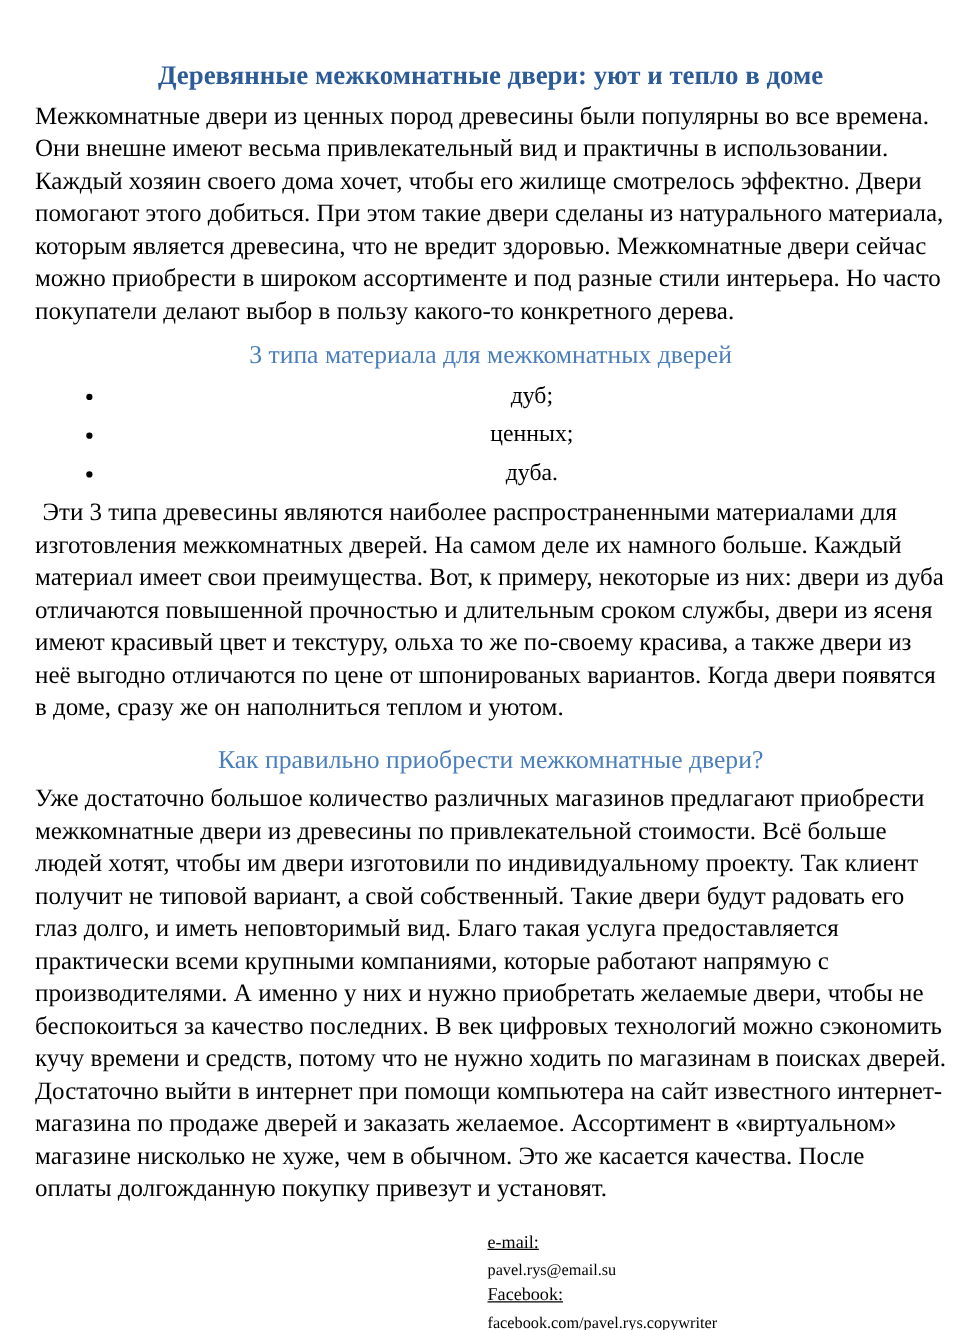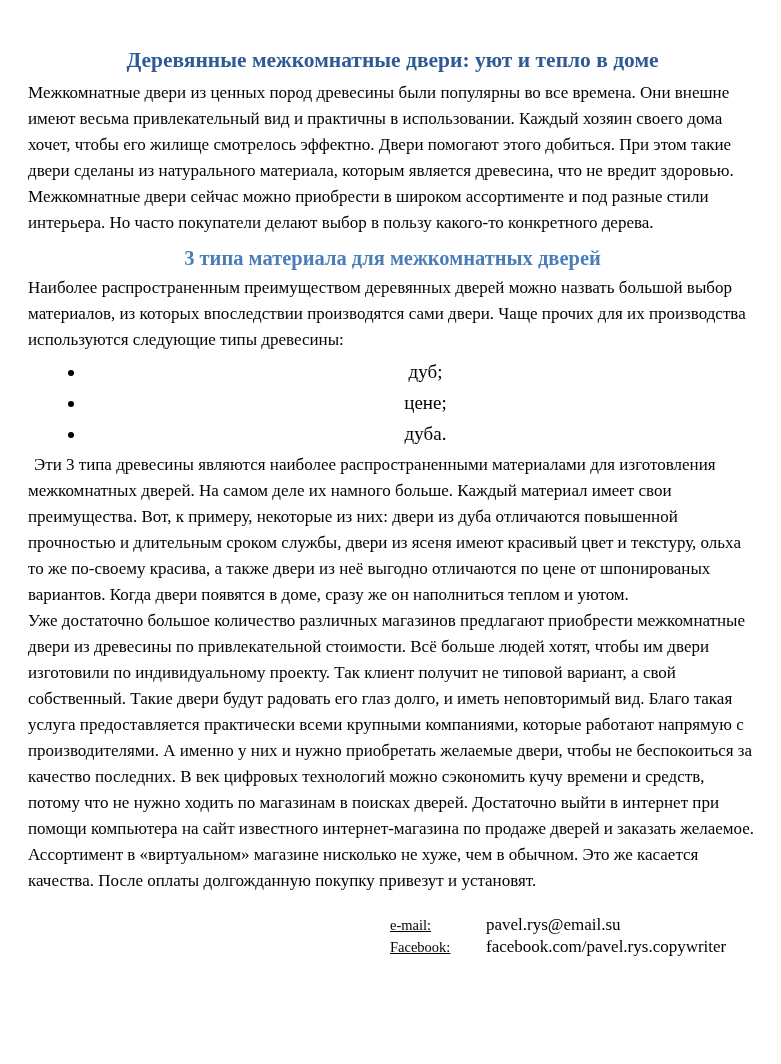--- a/index.html
+++ b/index.html
@@ -26,30 +26,30 @@
   .doc-title{
     margin:0 0 6px 0;
     font-size:21.5px;
     line-height:27px;
     font-weight:bold;
     text-align:center;
     color:var(--color-title);
   }
   p.body-text{
     margin:0;
-    font-size:17px;
+    font-size:20px;
     line-height:26px;
     color:var(--color-text);
     font-family:Liberation Serif, serif;
   }
   h2.section-heading{
     margin:9px 0 3px 0;
     font-size:20.5px;
     line-height:27px;
-    font-weight:bold;
+    font-weight:normal;
     text-align:center;
     color:var(--color-heading);
   }
   h2.section-heading.second{
     margin-top:16px;
     margin-bottom:4px;
   }
   ul.wood-list{
     margin:6px 0 1px 0;
     padding-left:58px;
@@ -70,55 +70,56 @@
   .sig-name{
     font-size:19.5px;
     line-height:25px;
     color:var(--color-signature-name);
     margin-bottom:3px;
   }
   .contact-row{
     display:flex;
     align-items:baseline;
     line-height:21px;
+    flex-direction:column;
   }
   .contact-label{
     display:inline-block;
     width:96px;
     font-size:14.5px;
     text-decoration:underline;
     color:var(--color-text);
   }
   .contact-value{
-    font-size:17px;
+    font-size:13px;
     color:var(--color-text);
     text-align:center;
   }
 </style>
 </head>
 <body>
 
 <div class="page">
 
   <h1 class="doc-title">Деревянные межкомнатные двери: уют и тепло в доме</h1>
 
   <p class="body-text">Межкомнатные двери из ценных пород древесины были популярны во все времена. Они внешне имеют весьма привлекательный вид и практичны в использовании. Каждый хозяин своего дома хочет, чтобы его жилище смотрелось эффектно.  Двери помогают этого добиться. При этом такие двери сделаны из натурального материала, которым является древесина, что не вредит здоровью. Межкомнатные двери сейчас можно приобрести в широком ассортименте и под разные стили интерьера. Но часто покупатели делают выбор в пользу какого-то конкретного дерева.</p>
 
   <h2 class="section-heading">3 типа материала для межкомнатных дверей</h2>
 
-  <p class="body-text">Наиболее распространенным преимуществом деревянных дверей можно назвать большой выбор материалов, из которых впоследствии производятся сами двери. Чаще прочих для их производства используются следующие типы древесины:</p>
 
   <ul class="wood-list">
     <li>дуб;</li>
-    <li>цене;</li>
+    <li>ценных;</li>
     <li>дуба.</li>
   </ul>
 
   <p class="body-text indent-sm">Эти 3 типа древесины являются наиболее распространенными материалами для изготовления межкомнатных дверей. На самом деле их намного больше. Каждый материал имеет свои преимущества. Вот, к примеру, некоторые из них: двери из дуба отличаются повышенной прочностью и длительным сроком службы, двери из ясеня имеют красивый цвет и текстуру, ольха то же по-своему красива, а также двери из неё выгодно отличаются по цене от шпонированых вариантов. Когда двери появятся в доме, сразу же он наполниться теплом и уютом.</p>
 
+  <h2 class="section-heading second">Как правильно приобрести межкомнатные двери?</h2>
 
   <p class="body-text">Уже достаточно большое количество различных магазинов предлагают приобрести межкомнатные двери из древесины по привлекательной стоимости. Всё больше людей хотят, чтобы им двери изготовили по индивидуальному проекту. Так клиент получит не типовой вариант, а свой собственный.  Такие двери будут радовать его глаз долго, и иметь неповторимый вид. Благо такая услуга предоставляется практически всеми крупными компаниями, которые работают напрямую с производителями. А именно у них и нужно приобретать желаемые двери, чтобы не беспокоиться за качество последних. В век цифровых технологий можно сэкономить кучу времени и средств, потому что не нужно ходить по магазинам в поисках дверей. Достаточно выйти в интернет при помощи компьютера на сайт известного интернет-магазина по продаже дверей и заказать желаемое. Ассортимент в «виртуальном» магазине нисколько не хуже, чем в обычном. Это же касается качества. После оплаты долгожданную покупку привезут и установят.</p>
 
   <div class="signature">
 
     <div class="contact-row">
       <span class="contact-label">e-mail:</span>
       <span class="contact-value">pavel.rys@email.su</span>
     </div>
 

